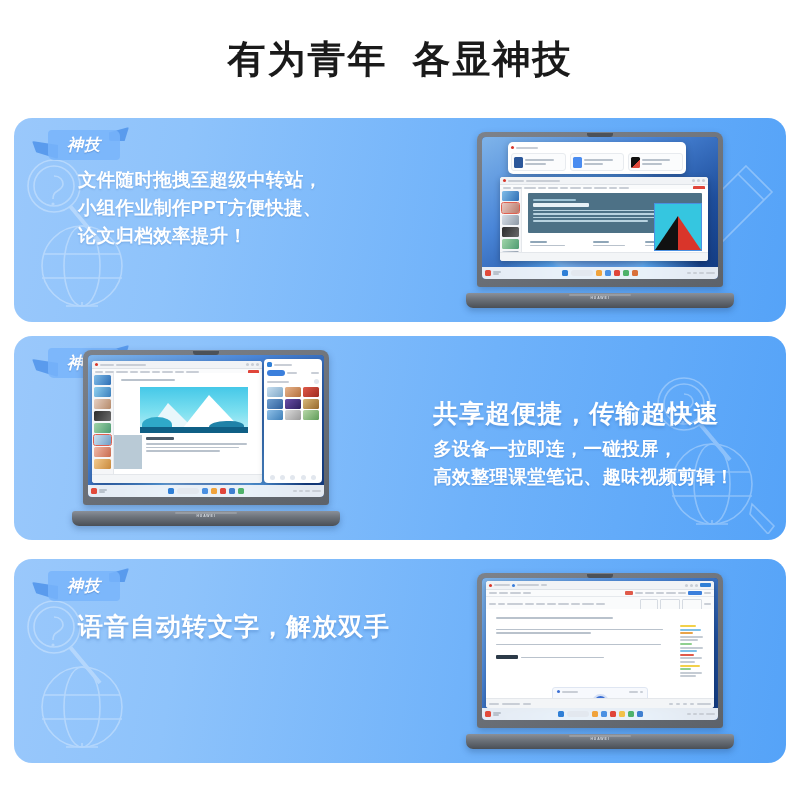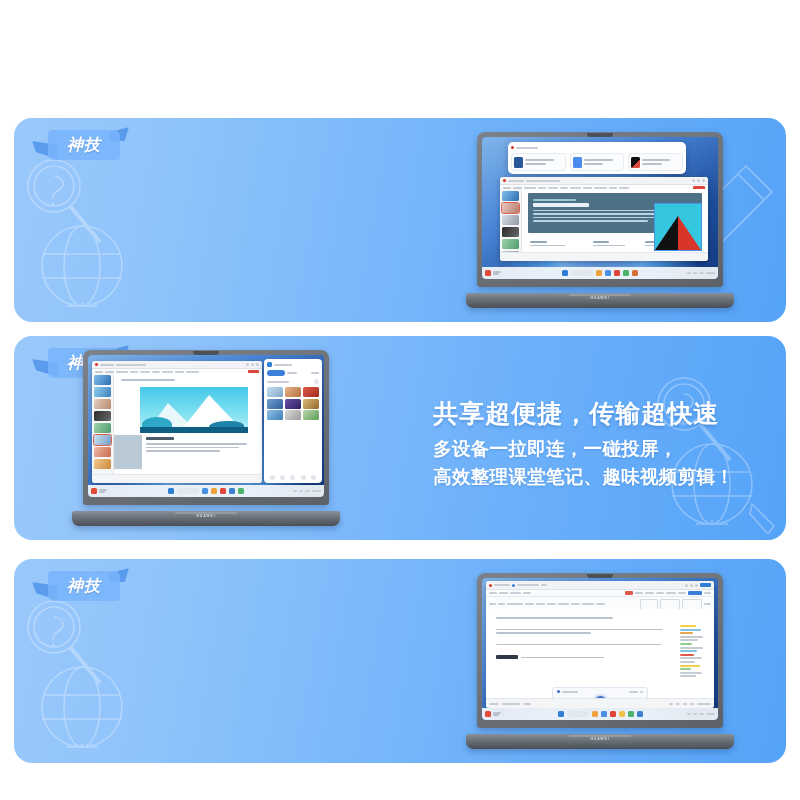--- a/index.html
+++ b/index.html
@@ -193,20 +193,23 @@
   .mic:after{content:"";width:3px;height:5px;border-radius:2px;background:#fff;}
   .voice-top{position:absolute;left:4px;right:4px;top:2px;display:flex;justify-content:space-between;}
   .pane-right-notes{position:absolute;right:8px;top:16px;width:26px;bottom:16px;}
   .note{height:2px;margin-bottom:1.6px;border-radius:1px;}
 </style>
 </head>
 <body>
 
 <div class="page">
 
+  <div class="header">
+    <div class="header-title">有为青年  各显神技</div>
+  </div>
 
   <div class="card" id="card-1">
 
     <div class="decor left">
       <svg viewBox="0 0 170 170" fill="none" stroke="#ffffff" stroke-width="1.6">
         <circle cx="58" cy="40" r="26"></circle>
           <circle cx="58" cy="40" r="20"></circle>
         <path d="M58 30c6 0 9 4 9 8s-4 6-7 8-3 5-3 7"></path>
         <circle cx="57" cy="58" r="1.6" fill="#fff" stroke="none"></circle>
         <path d="M74 60 L104 96" stroke-width="4"></path>
@@ -226,20 +229,23 @@
 
     <div class="badge">
       <div class="tail"></div>
       <div class="tail2"></div>
       <div class="body">
         <span>神技</span>
       </div>
     </div>
 
     <div class="card-text left">
+      <div class="subline">文件随时拖拽至超级中转站，
+小组作业制作PPT方便快捷、
+论文归档效率提升！</div>
     </div>
 
     <div class="laptop right">
       <div class="lid">
         <div class="notch"></div>
         <div class="screen">
           <div class="wallpaper">
               <div class="bloom"></div>
             </div>
 
@@ -557,20 +563,21 @@
 
     <div class="badge">
       <div class="tail"></div>
       <div class="tail2"></div>
       <div class="body">
         <span>神技</span>
       </div>
     </div>
 
     <div class="card-text left" style="top:52px;">
+      <div class="headline">语音自动转文字，解放双手</div>
     </div>
 
     <div class="laptop right">
       <div class="lid">
         <div class="notch"></div>
         <div class="screen">
           <div class="wallpaper">
               <div class="bloom"></div>
             </div>
 

